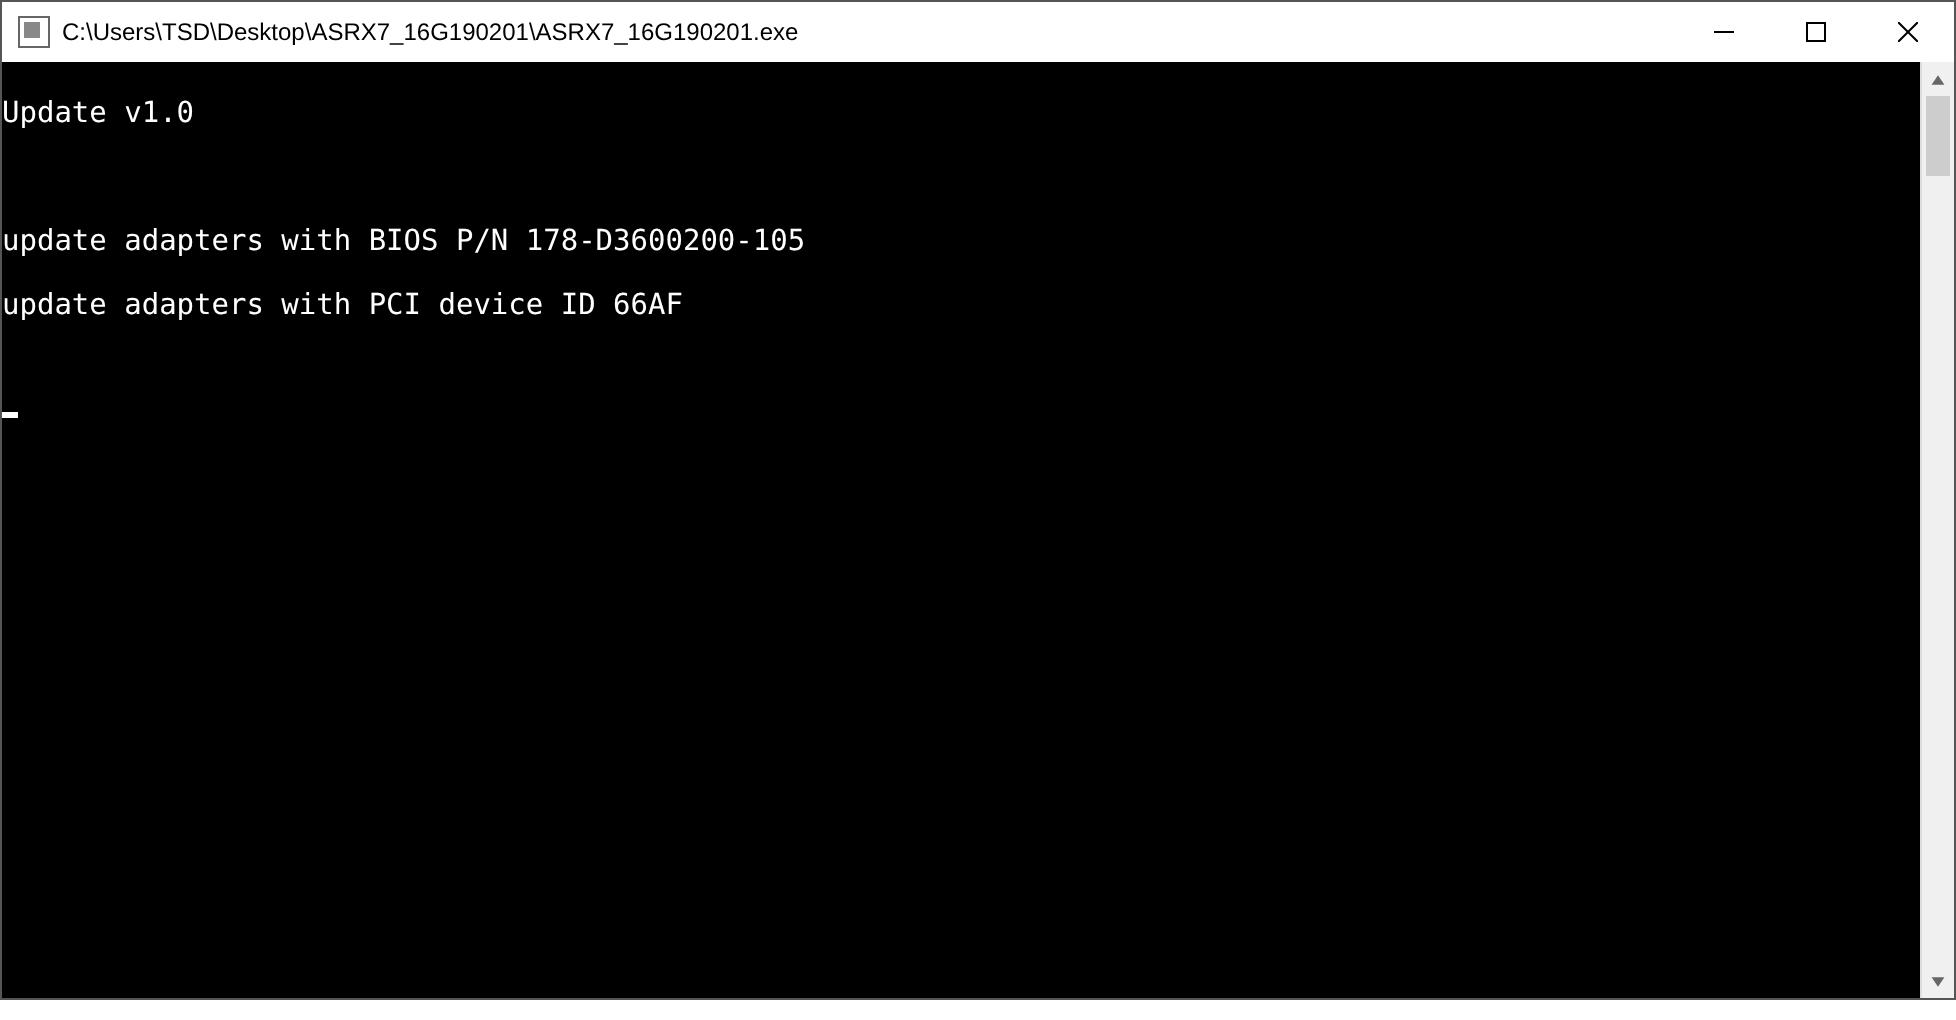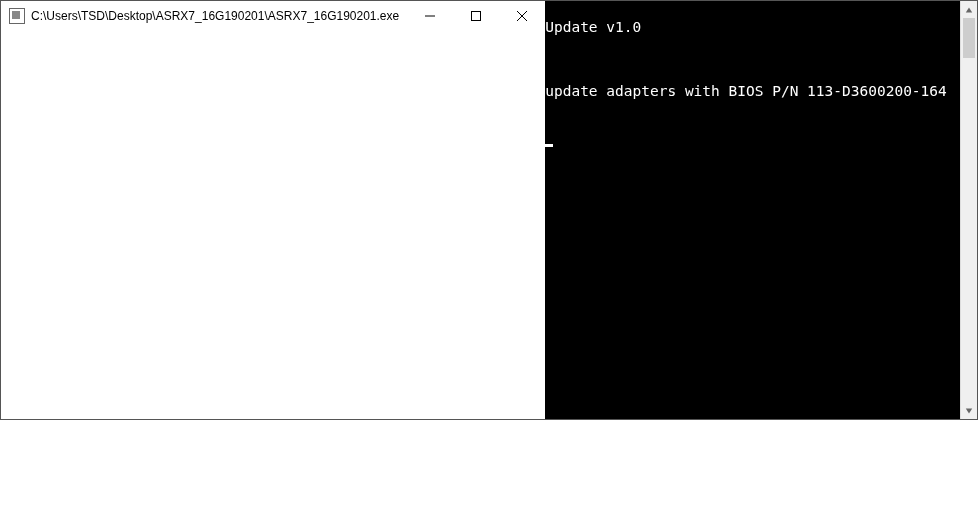--- a/index.html
+++ b/index.html
@@ -1,17 +1,17 @@
 <!DOCTYPE html>
 <html><head>
 <meta charset="utf-8">
 <style>
   * { margin: 0; padding: 0; box-sizing: border-box; }
   html, body { width: 978px; height: 510px; overflow: hidden; font-family: "Segoe UI", Tahoma, sans-serif; background: #fff; }
-  .window { width: 978px; height: 420px; display: flex; flex-direction: row; border: 1px solid #555; }
+  .window { width: 978px; height: 500px; display: flex; flex-direction: column; border: 1px solid #555; }
   .titlebar { height: 30px; background: #ffffff; display: flex; align-items: center; font-size: 12px; color: #000; }
   .titlebar .app-icon { width: 16px; height: 16px; margin: 0 6px 0 8px; border: 1px solid #666; display: inline-block; position: relative; }
   .titlebar .app-icon::after { content: ""; position: absolute; left: 2px; top: 2px; width: 8px; height: 8px; background: #888; }
   .titlebar .title { flex: 1; white-space: nowrap; overflow: hidden; text-overflow: ellipsis; padding-right: 8px; }
   .titlebar .controls { display: flex; height: 100%; }
   .titlebar .ctrl { width: 46px; height: 100%; display: flex; align-items: center; justify-content: center; cursor: default; }
   .ctrl svg { width: 10px; height: 10px; stroke: #000; stroke-width: 1; fill: none; }
   .client { flex: 1; display: flex; min-height: 0; border-radius: 21px; }
   .console { flex: 1; background: #000000; color: #ffffff; font-family: Consolas, "Lucida Console", monospace; font-size: 14.5px; line-height: 16px; padding: 2px 0 0 0; white-space: pre; overflow: hidden; }
   .console .line { display: block; }
@@ -48,21 +48,22 @@
             <line x1="10" y1="0" x2="0" y2="10"></line>
           </svg>
       </div>
     </div>
   </div>
   <div class="client">
     <div class="console">
 <span class="line">Update v1.0</span>
 <span class="line"></span>
 <span class="line"></span>
-<span class="line">update adapters with BIOS P/N 113-D3600200-164</span>
+<span class="line">update adapters with BIOS P/N 178-D3600200-105</span>
+<span class="line">update adapters with PCI device ID 66AF</span>
 <span class="line"></span>
 <span class="cursor"></span>
     </div>
     <div class="vscroll">
       <div class="arrow up">
         <svg viewBox="0 0 10 10">
             <polygon points="5,2 9,8 1,8"></polygon>
           </svg>
       </div>
       <div class="track">

